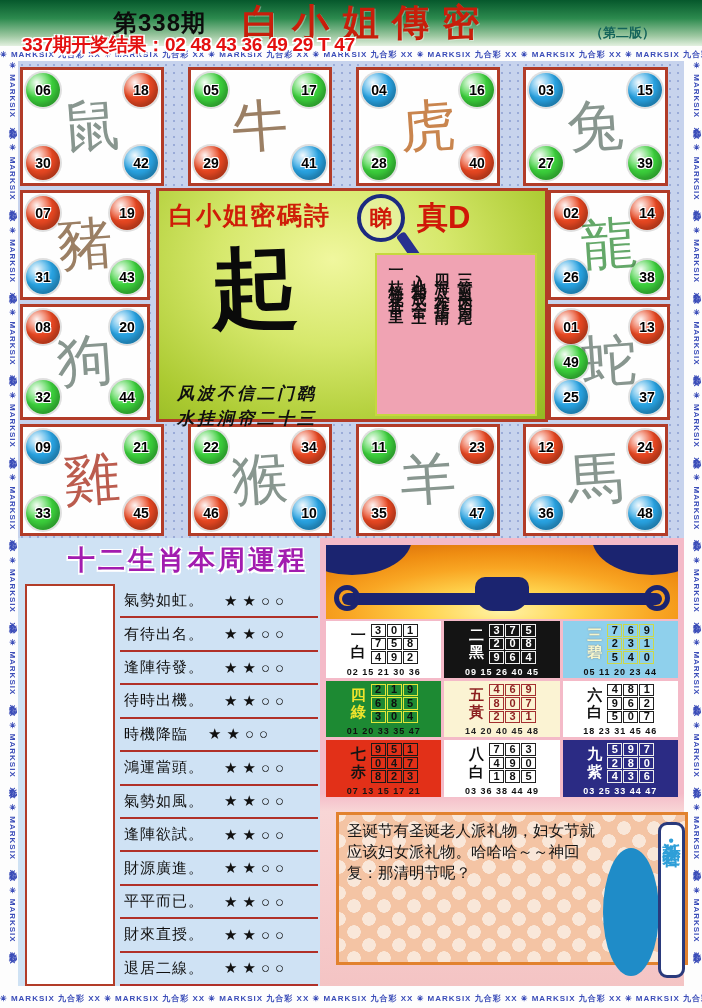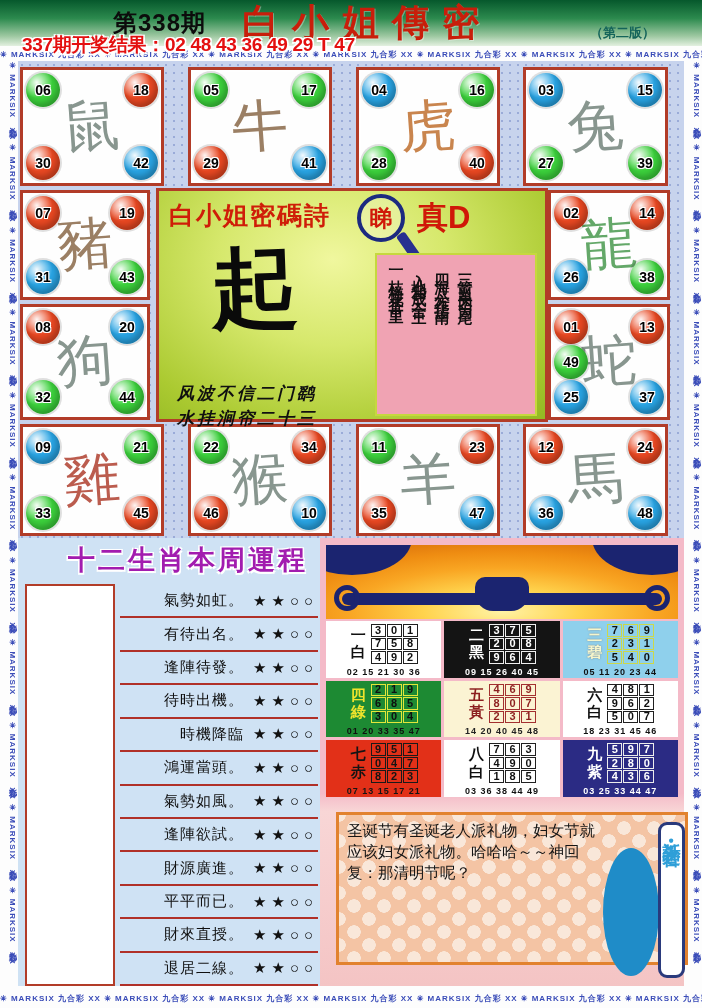--- a/index.html
+++ b/index.html
@@ -87,21 +87,21 @@
   .pink-cols span{display:block;margin:0 6.5px;letter-spacing:6px;line-height:1.1;}
 
   
   .lower-left-bg{position:absolute;left:18px;top:538px;width:302px;height:448px;background:#cfe2f4;}
   .fortune-title{position:absolute;left:68px;top:542px;font-size:27px;font-weight:900;color:#a21caf;
                  font-family:"DejaVu Serif",serif;letter-spacing:3px;white-space:nowrap;
                  text-shadow:-1.5px -1.5px 0 #fff,1.5px -1.5px 0 #fff,-1.5px 1.5px 0 #fff,1.5px 1.5px 0 #fff;}
   .notes-box{position:absolute;left:25px;top:584px;width:90px;height:402px;background:#fff;
              border:2px solid #b23c28;box-sizing:border-box;}
   .fortune-list{position:absolute;left:120px;top:585px;width:198px;height:401px;display:flex;flex-direction:column;}
-  .f-row{flex:1;display:flex;align-items:center;gap:9px;border-bottom:2px solid #b03028;padding-left:4px;justify-content:flex-end;}
+  .f-row{flex:1;display:flex;align-items:center;gap:20px;border-bottom:2px solid #b03028;padding-left:4px;}
   .f-text{font-size:15px;font-family:"DejaVu Serif",serif;color:#101010;letter-spacing:1px;white-space:nowrap;}
   .f-stars{font-size:15px;letter-spacing:5px;color:#111;white-space:nowrap;}
 
   
   .lower-right-bg{position:absolute;left:320px;top:538px;width:364px;height:448px;
                   background:linear-gradient(180deg,#f4bac8 0%,#f4bac8 57%,#f8d6d6 61%,#f4c4c4 100%);}
   .banner{position:absolute;left:326px;top:545px;width:352px;height:74px;overflow:hidden;
           background:radial-gradient(ellipse 70% 95% at 50% 90%,#fff3a6 0%,#ffd34d 32%,#f9a623 62%,#ef8d12 85%,#e27c0e 100%);}
   .banner::before{content:"";position:absolute;left:-34px;top:-44px;width:120px;height:74px;background:#1b2470;border-radius:50%;}
   .banner::after{content:"";position:absolute;right:-34px;top:-44px;width:120px;height:74px;background:#1b2470;border-radius:50%;}

